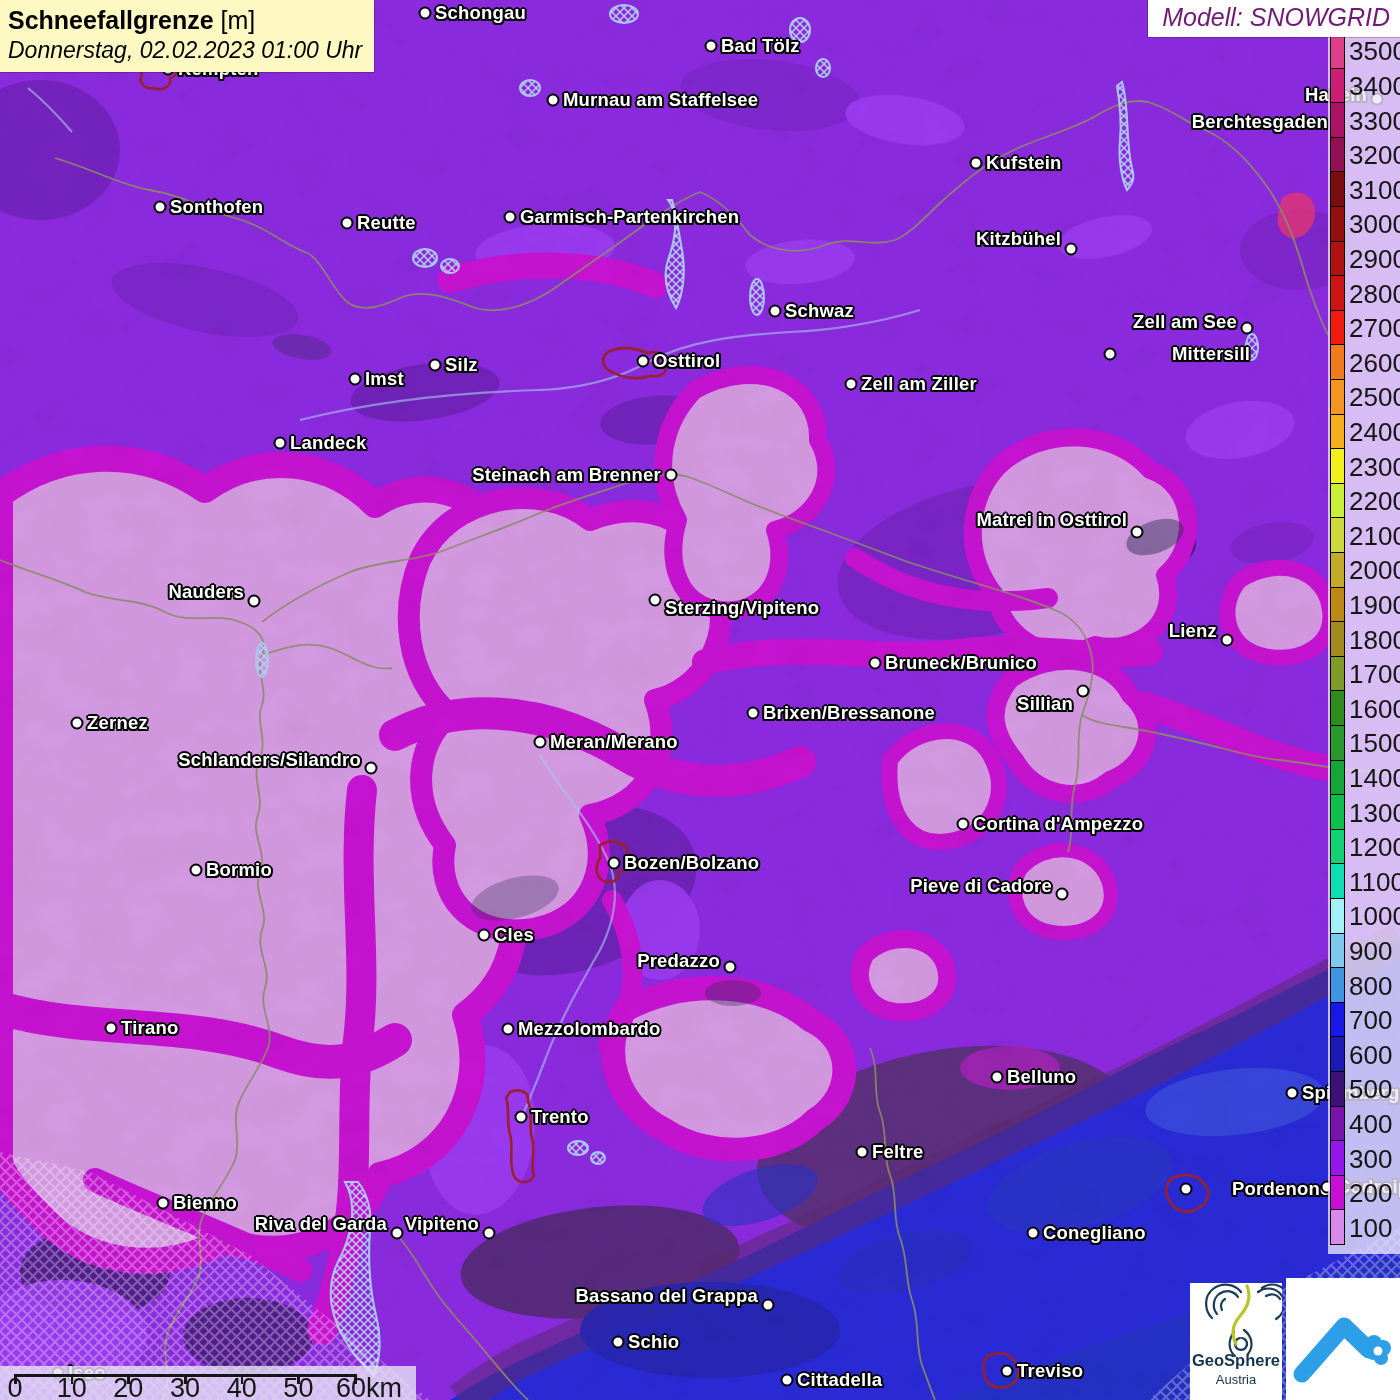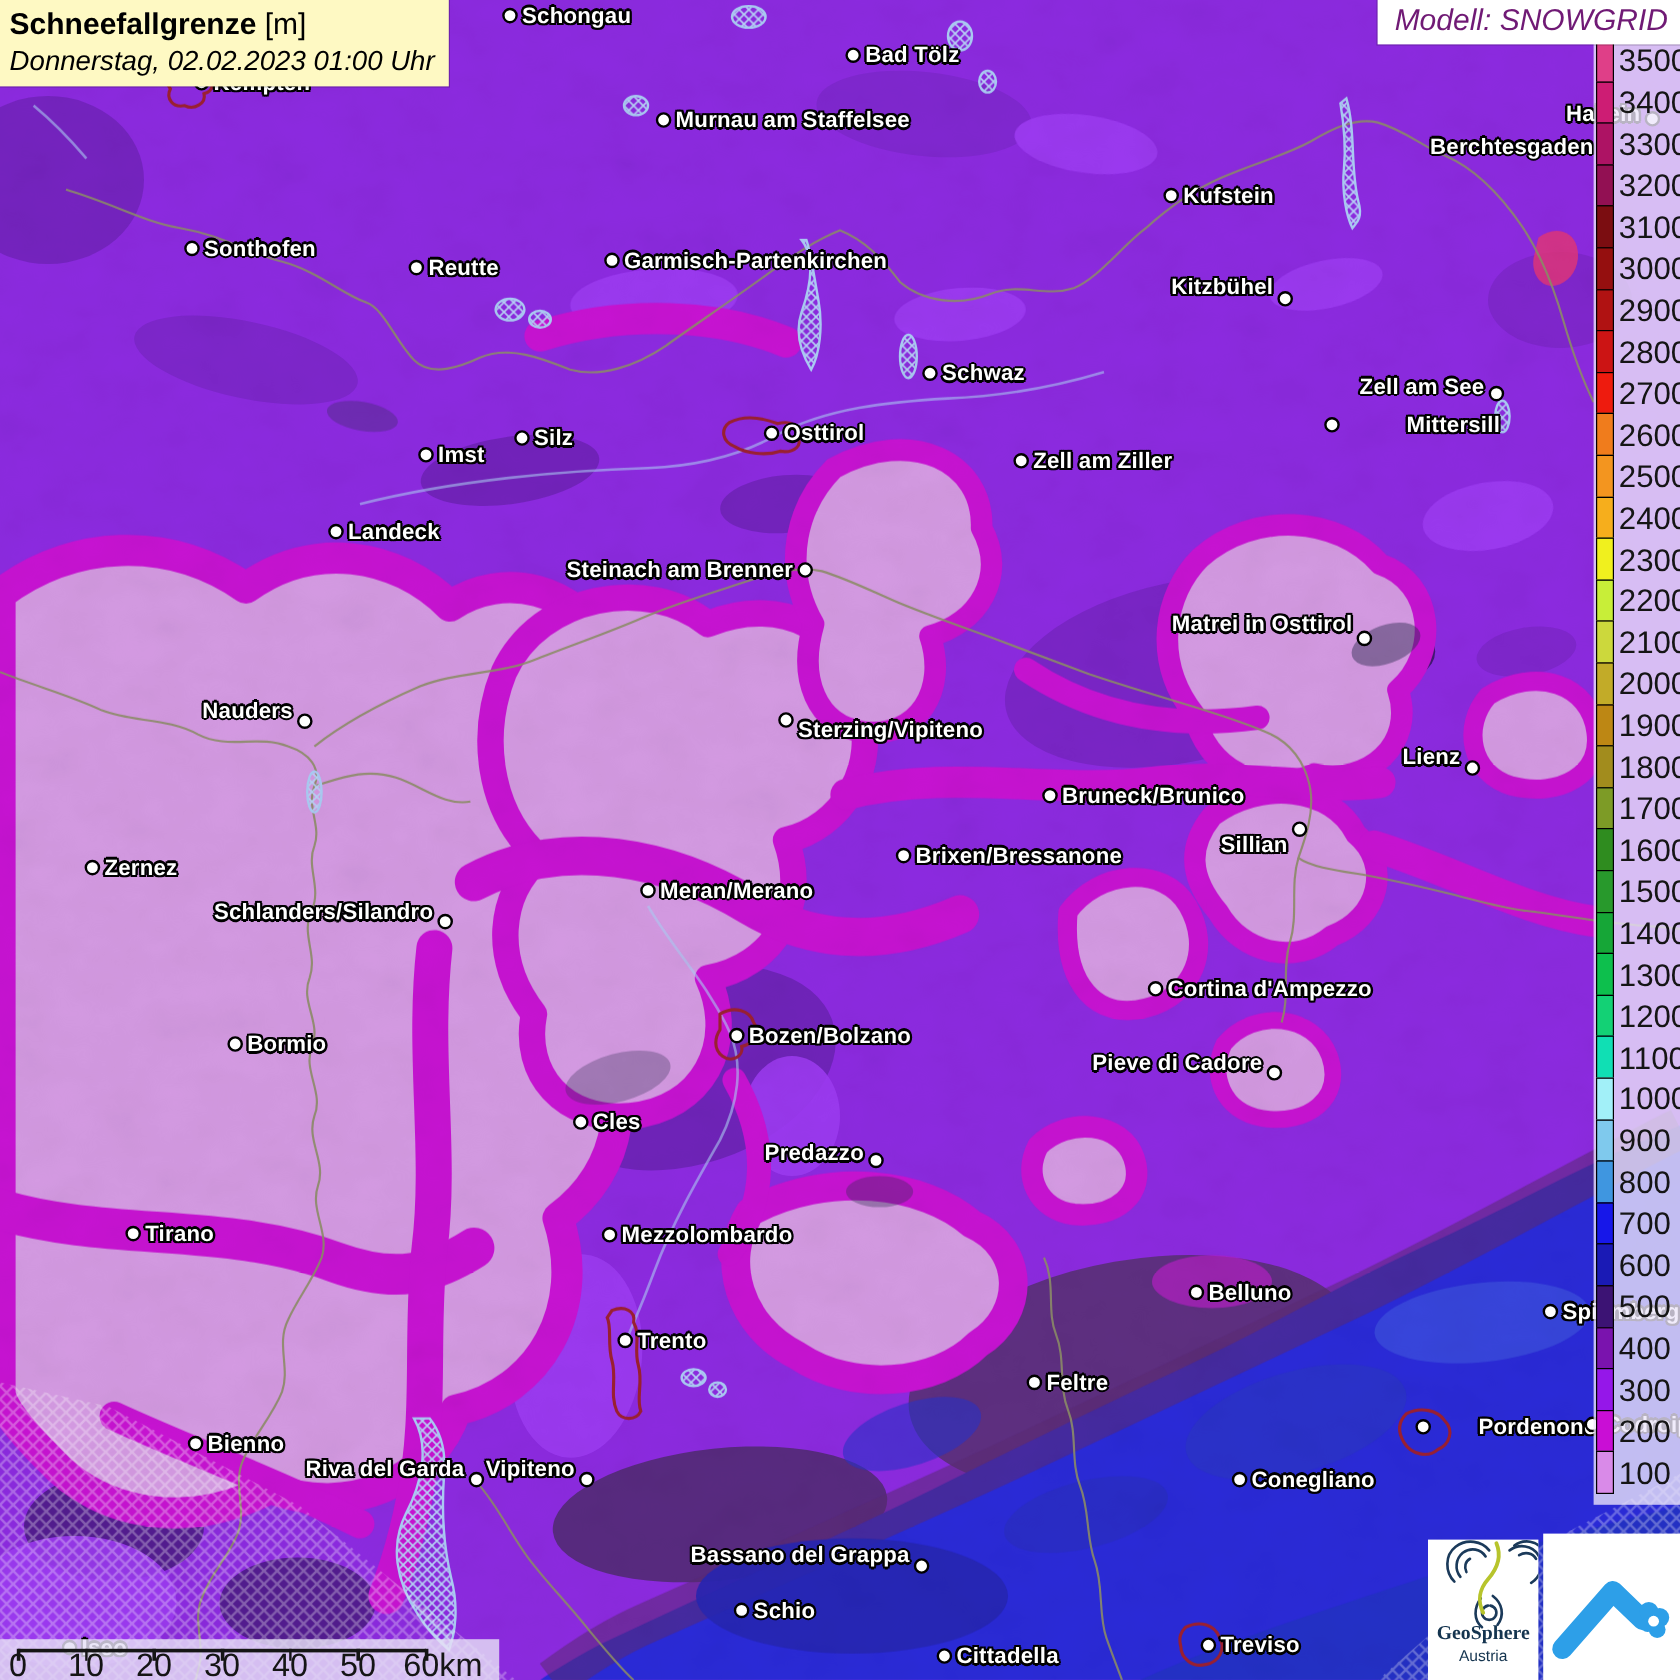--- a/index.html
+++ b/index.html
@@ -31,21 +31,21 @@
   .lg-tx{position:absolute;left:21px;font-size:26px;color:#151515;transform:translateY(-50%);}
   
   #scalebar{position:absolute;left:0;top:1366px;width:416px;height:34px;z-index:20;
             background:rgba(229,223,245,.82);}
   #sb-line{position:absolute;left:15px;top:8px;width:340px;height:2.5px;background:#151515;}
   .sb-tick{position:absolute;top:8px;width:2.5px;height:10px;background:#151515;}
   .sb-num{position:absolute;top:7px;font-size:27px;color:#151515;transform:translateX(-50%);}
   
   #geo-box{position:absolute;left:1190px;top:1283px;width:92px;height:117px;background:#fff;z-index:30;}
   #geo-name{position:absolute;left:0;top:68px;width:100%;text-align:center;
-            font-size:16.5px;font-weight:bold;color:#14344f;z-index:31;font-family:Liberation Serif, serif;}
+            font-size:16.5px;font-weight:bold;color:#14344f;z-index:31;}
   #geo-country{position:absolute;left:0;top:89px;width:100%;text-align:center;
             font-size:13px;color:#14344f;z-index:31;}
   #blue-box{position:absolute;left:1286px;top:1278px;width:114px;height:122px;background:#fff;z-index:30;}
 </style>
 </head>
 <body>
 
 <div id="stage">
 
   <svg id="mapsvg" width="1400" height="1400" viewBox="0 0 1400 1400">

